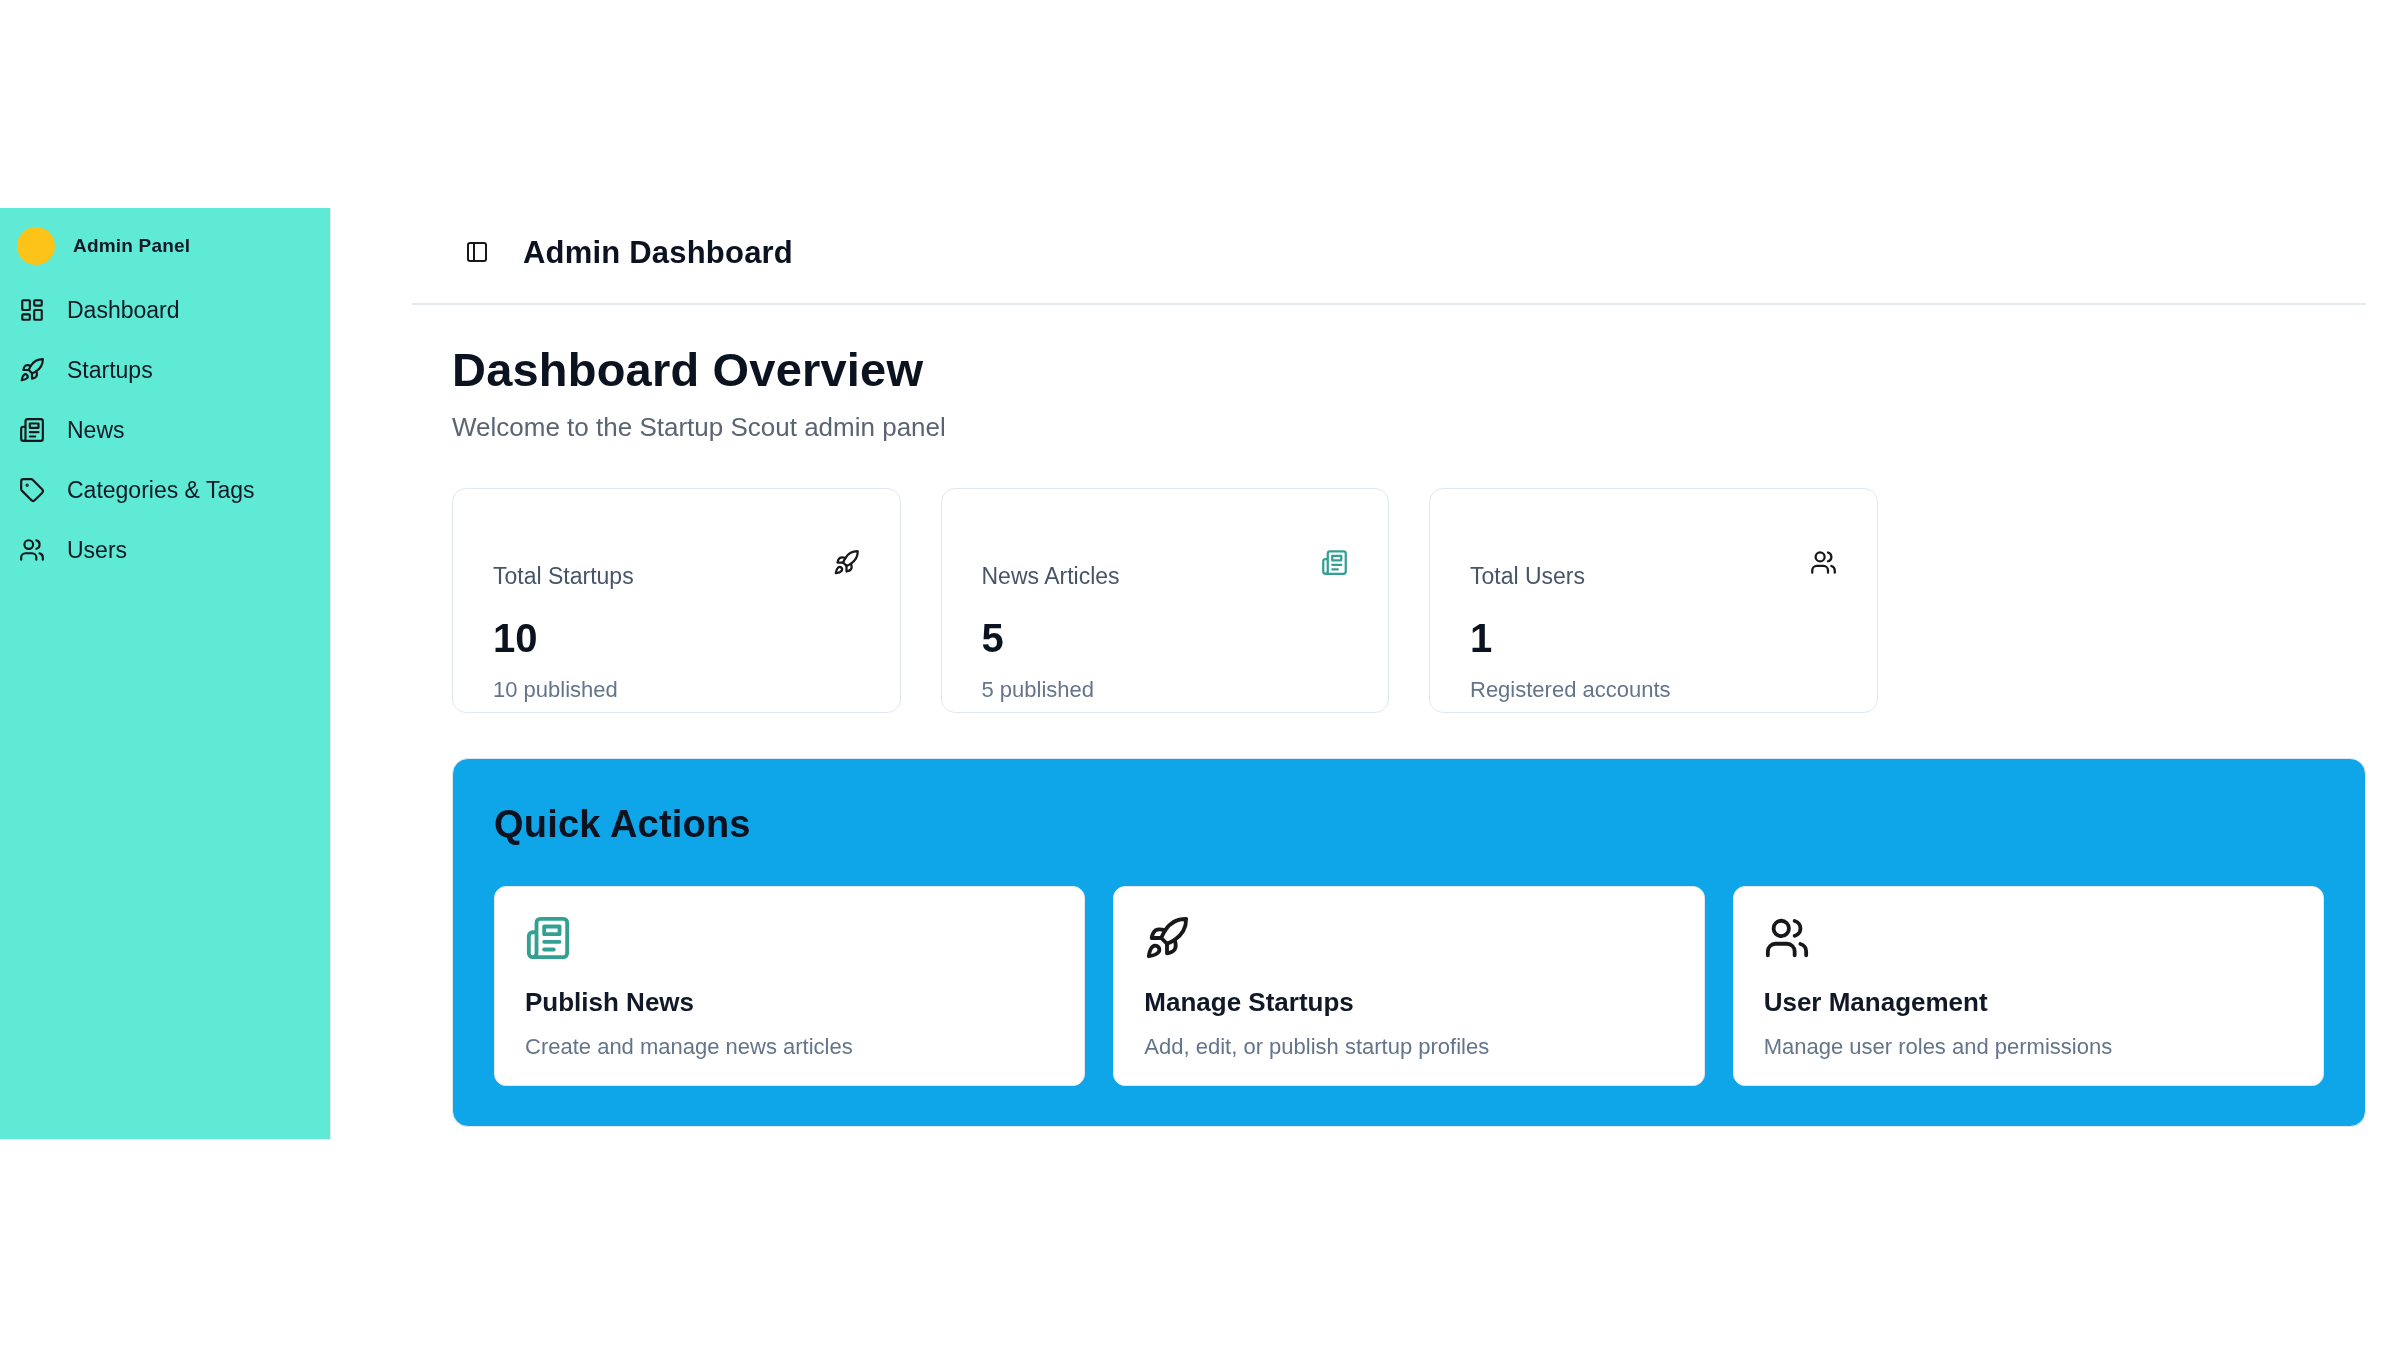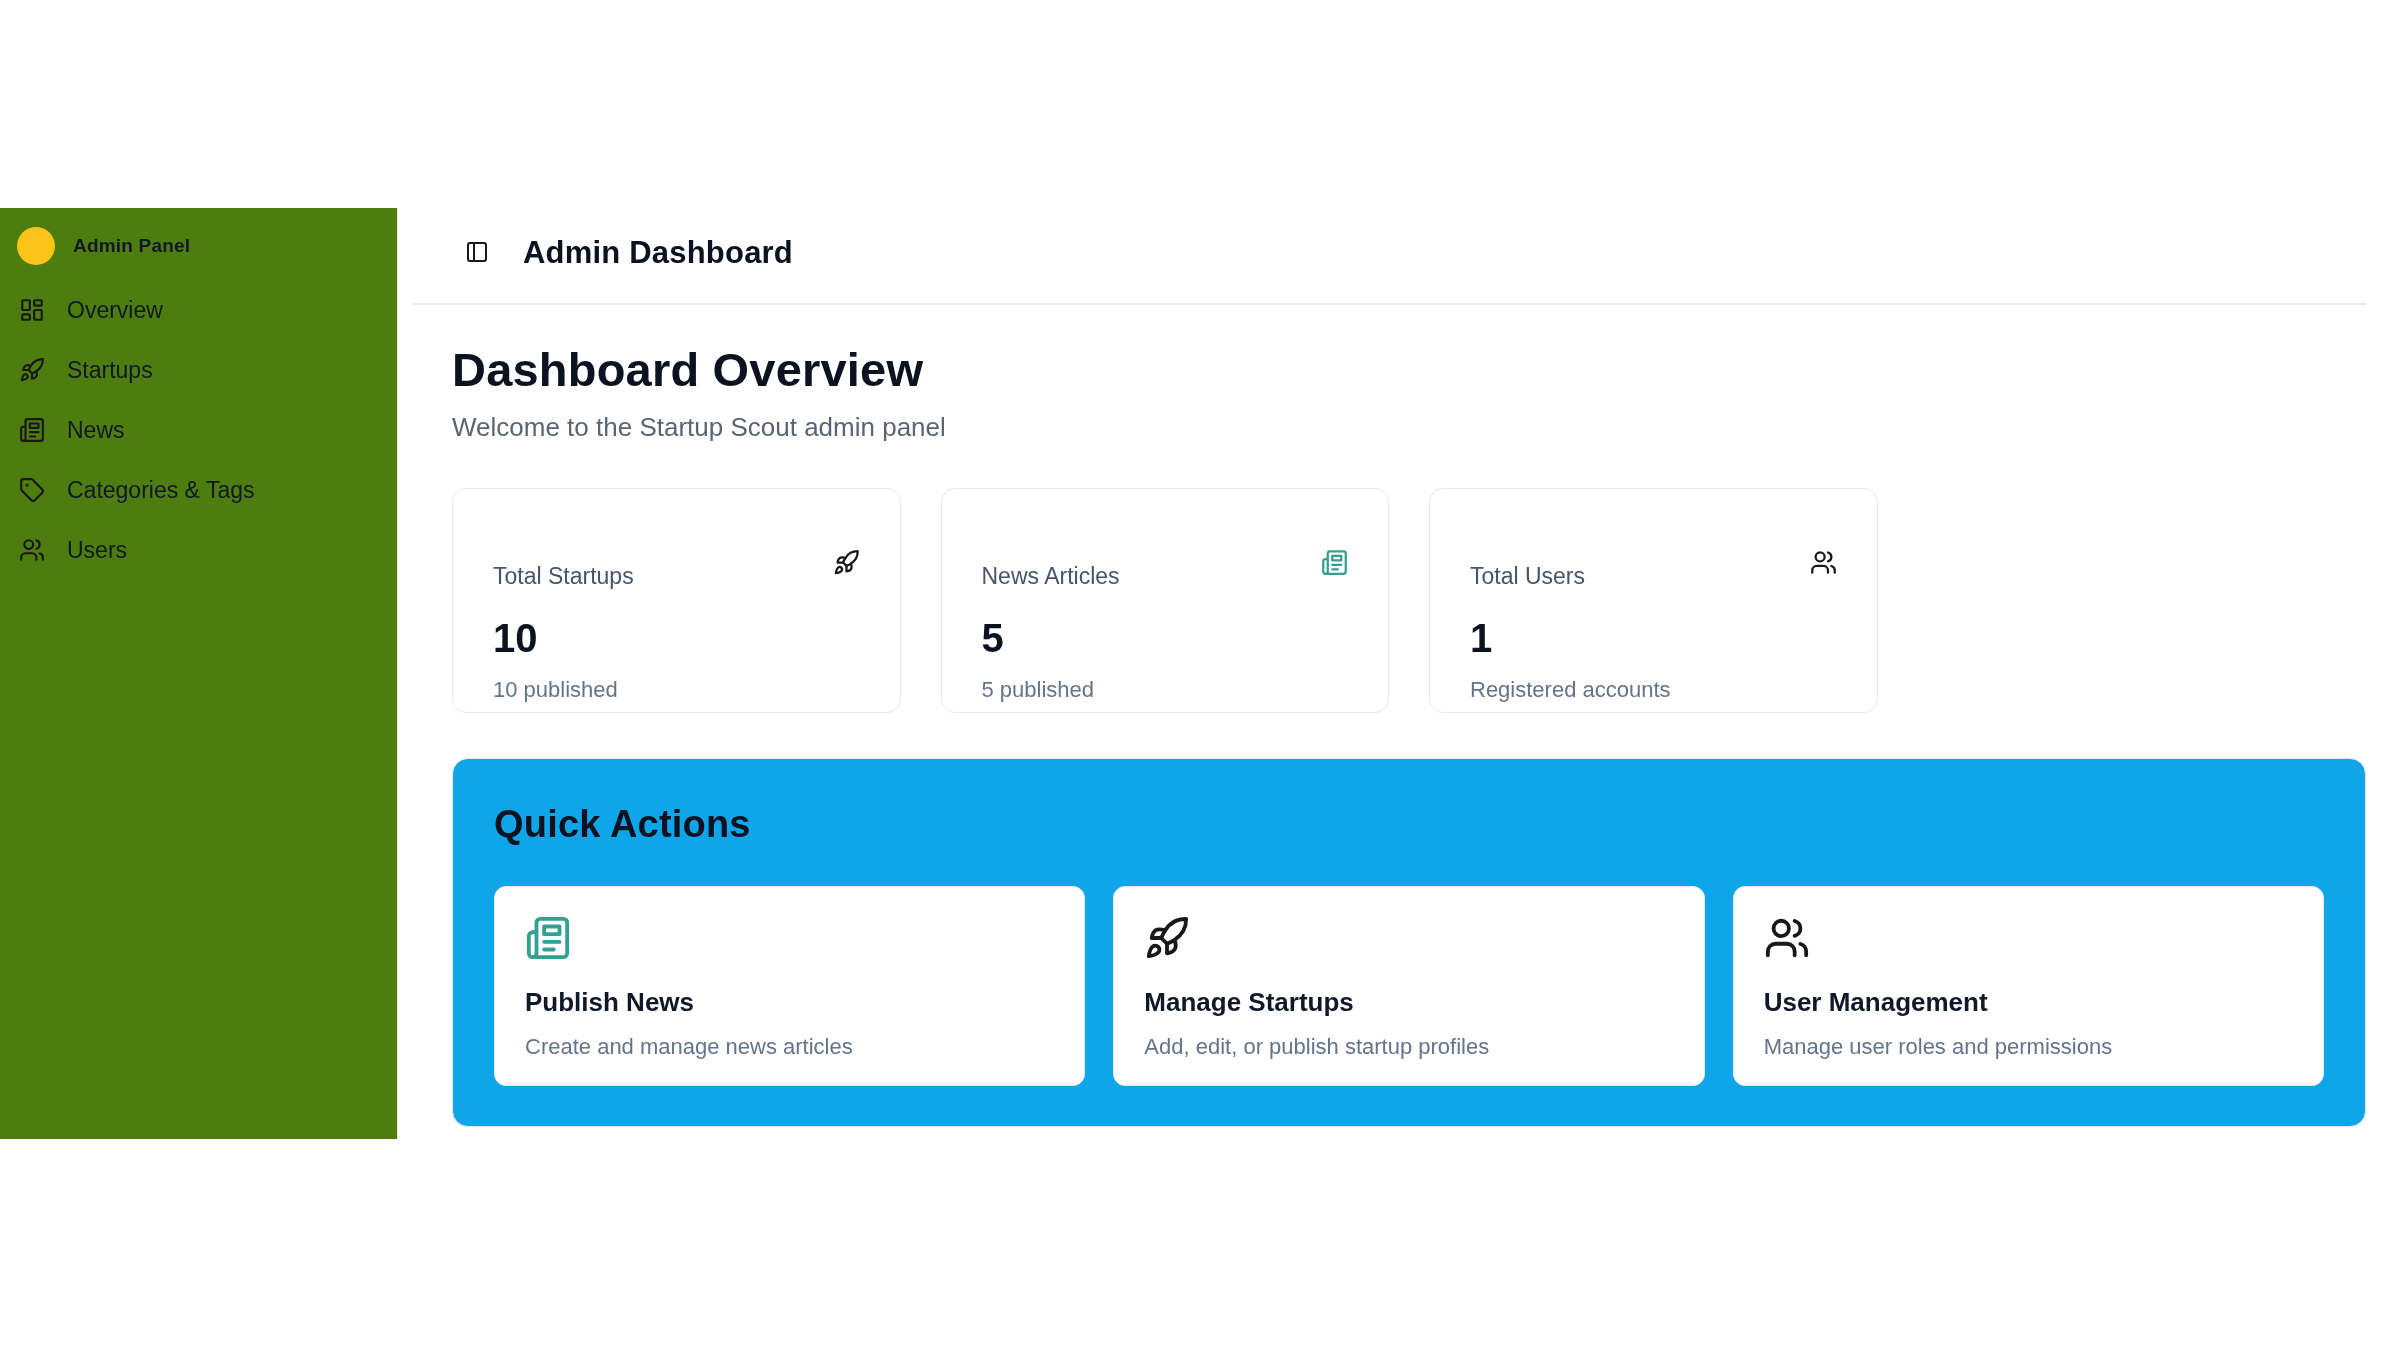--- a/index.html
+++ b/index.html
@@ -1,21 +1,21 @@
 <!DOCTYPE html>
 <html><head>
 <meta charset="utf-8">
 <style>
   * { margin:0; padding:0; box-sizing:border-box; }
   html,body { width:2400px; height:1350px; background:#ffffff; overflow:hidden;
               font-family:"Liberation Sans","DejaVu Sans",sans-serif; color:#0f172a; }
 
   
-  .sidebar { position:absolute; left:0; top:208px; width:398px; height:931px;
-             border-right:1.5px solid #e2e8f0; padding:14px 4px 0 17px; background:#4d7c0f; }
+  .sidebar { position:absolute; left:0; top:208px; width:331px; height:931px;
+             border-right:1.5px solid #e2e8f0; padding:14px 4px 0 17px; background:#5eead4; }
   .brand { display:flex; align-items:center; gap:18px; height:48px; margin-bottom:10px; }
   .brand-logo { width:38px; height:38px; border-radius:50%; background:#fcc419; flex:0 0 auto; }
   .brand-name { font-size:19px; font-weight:700; color:#111827; letter-spacing:.2px; }
   .nav-item { display:flex; align-items:center; gap:22px; height:60px; cursor:pointer;
               border-radius:10px; padding-left:2px; }
   .nav-icon { width:26px; height:26px; color:#18181b; display:flex; align-items:center; }
   .nav-icon svg { width:26px; height:26px; }
   .nav-label { font-size:23px; color:#111827; }
 
   
@@ -106,21 +106,21 @@
     <span class="brand-logo"></span>
     <span class="brand-name">Admin Panel</span>
   </div>
   <nav>
     <div class="nav-item">
       <span class="nav-icon">
           <svg viewBox="0 0 24 24">
             <use href="#i-layout-dashboard"></use>
           </svg>
         </span>
-      <span class="nav-label">Overview</span>
+      <span class="nav-label">Dashboard</span>
     </div>
     <div class="nav-item">
       <span class="nav-icon">
           <svg viewBox="0 0 24 24">
             <use href="#i-rocket"></use>
           </svg>
         </span>
       <span class="nav-label">Startups</span>
     </div>
     <div class="nav-item">

